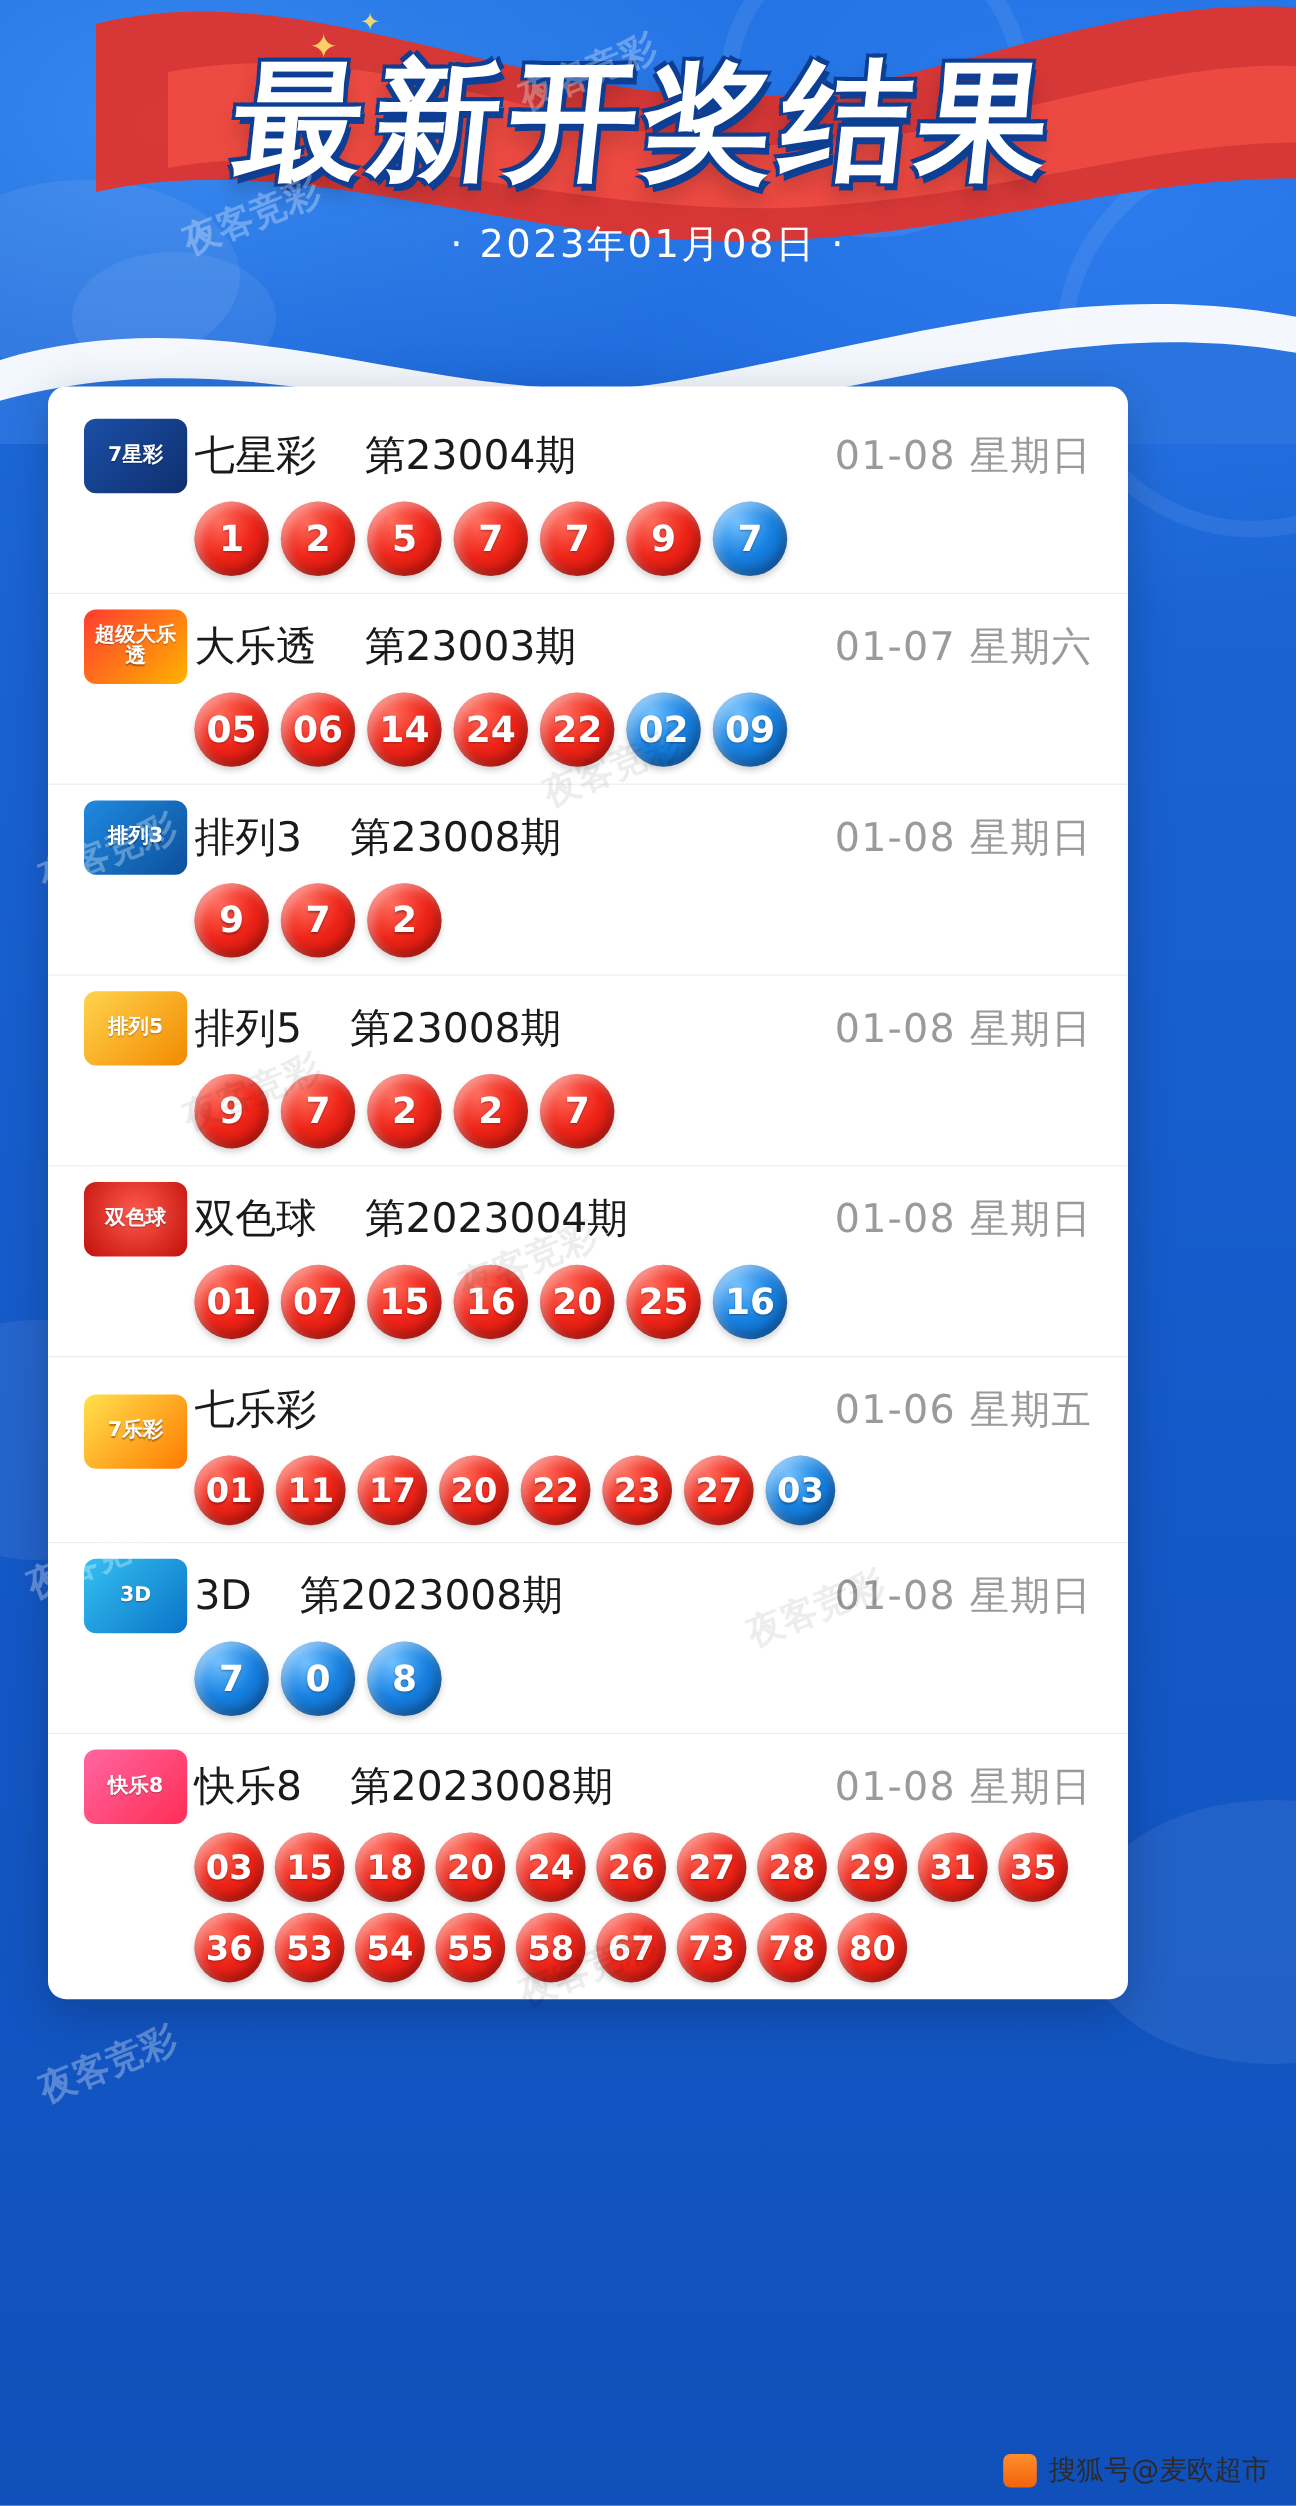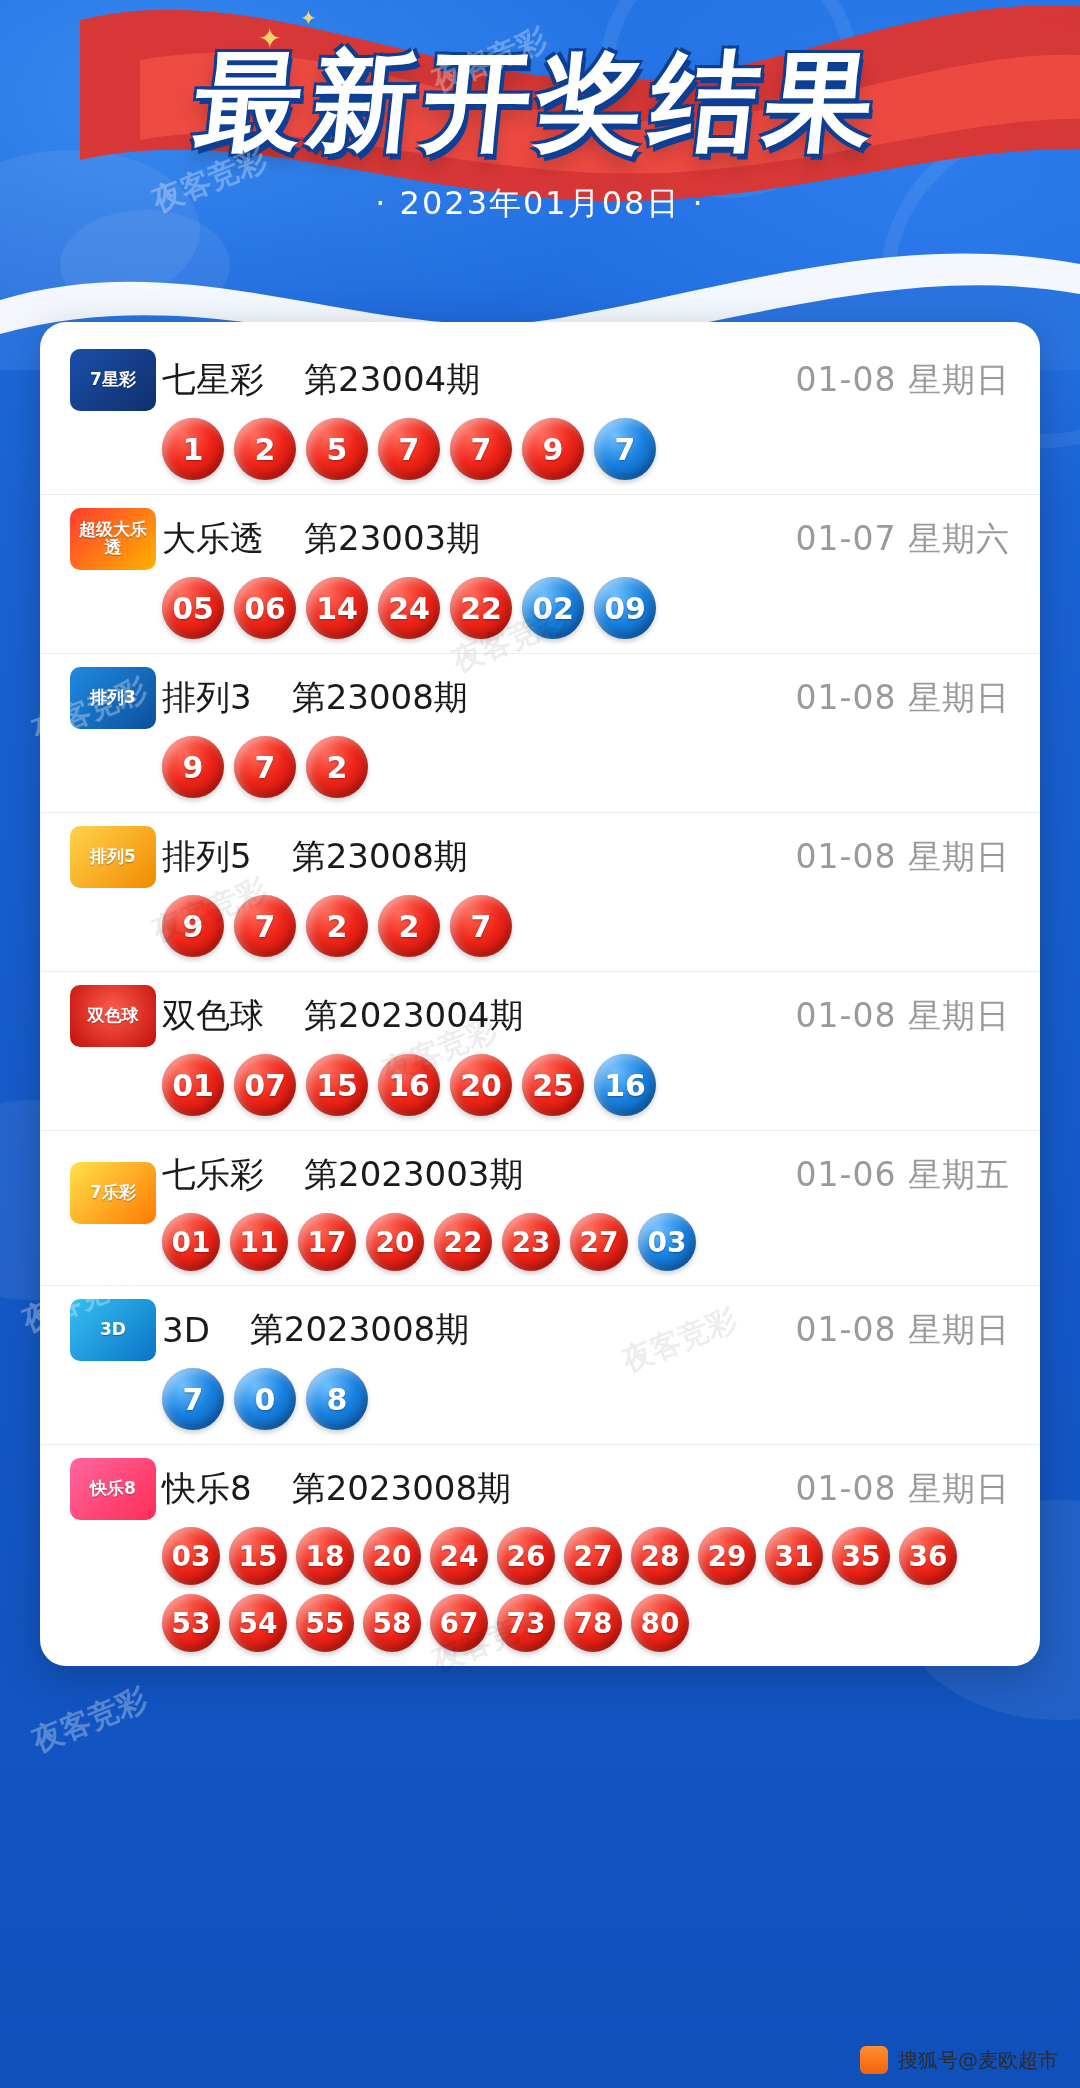--- a/index.html
+++ b/index.html
@@ -98,23 +98,23 @@
     color: #ffe169;
     font-size: 28px;
     opacity: .9;
   }
 
   
   .card {
     position: absolute;
     left: 40px;
     top: 322px;
-    width: 1000px;
+    width: 900px;
     background: #ffffff;
-    border-radius: 26px;
+    border-radius: 15px;
     box-shadow: 0 10px 40px rgba(0,0,0,0.22);
     z-index: 6;
     padding: 14px 0 0 0;
     box-sizing: border-box;
   }
 
   .row {
     position: relative;
     padding: 16px 30px 14px 30px;
     box-sizing: border-box;
@@ -220,21 +220,21 @@
   
   .bottom-wm {
     position: absolute;
     right: 22px;
     bottom: 14px;
     display: flex;
     align-items: center;
     gap: 10px;
     z-index: 9;
     color: #2b2b2b;
-    font-size: 20px;
+    font-size: 23px;
     font-family: "DejaVu Sans", "Liberation Sans", sans-serif;
   }
   .wm-badge {
     width: 28px;
     height: 28px;
     border-radius: 6px;
     background: linear-gradient(180deg, #ff8f2b, #f2620d);
     display: inline-block;
   }
 
@@ -387,21 +387,20 @@
         <div class="ball red">25</div>
         <div class="ball blue">16</div>
       </div>
     </div>
     <div class="row">
       <div class="row-head">
         <div class="logo" style="background: linear-gradient(135deg, rgb(255, 225, 77), rgb(255, 122, 0)); margin-top: 36px;">
           <span class="logo-text">7乐彩</span>
         </div>
         <div class="lottery-name">七乐彩</div>
-        <div class="issue">第2023003期</div>
         <div class="date">01-06 星期五</div>
       </div>
       <div class="balls small">
         <div class="ball red">01</div>
         <div class="ball red">11</div>
         <div class="ball red">17</div>
         <div class="ball red">20</div>
         <div class="ball red">22</div>
         <div class="ball red">23</div>
         <div class="ball red">27</div>

